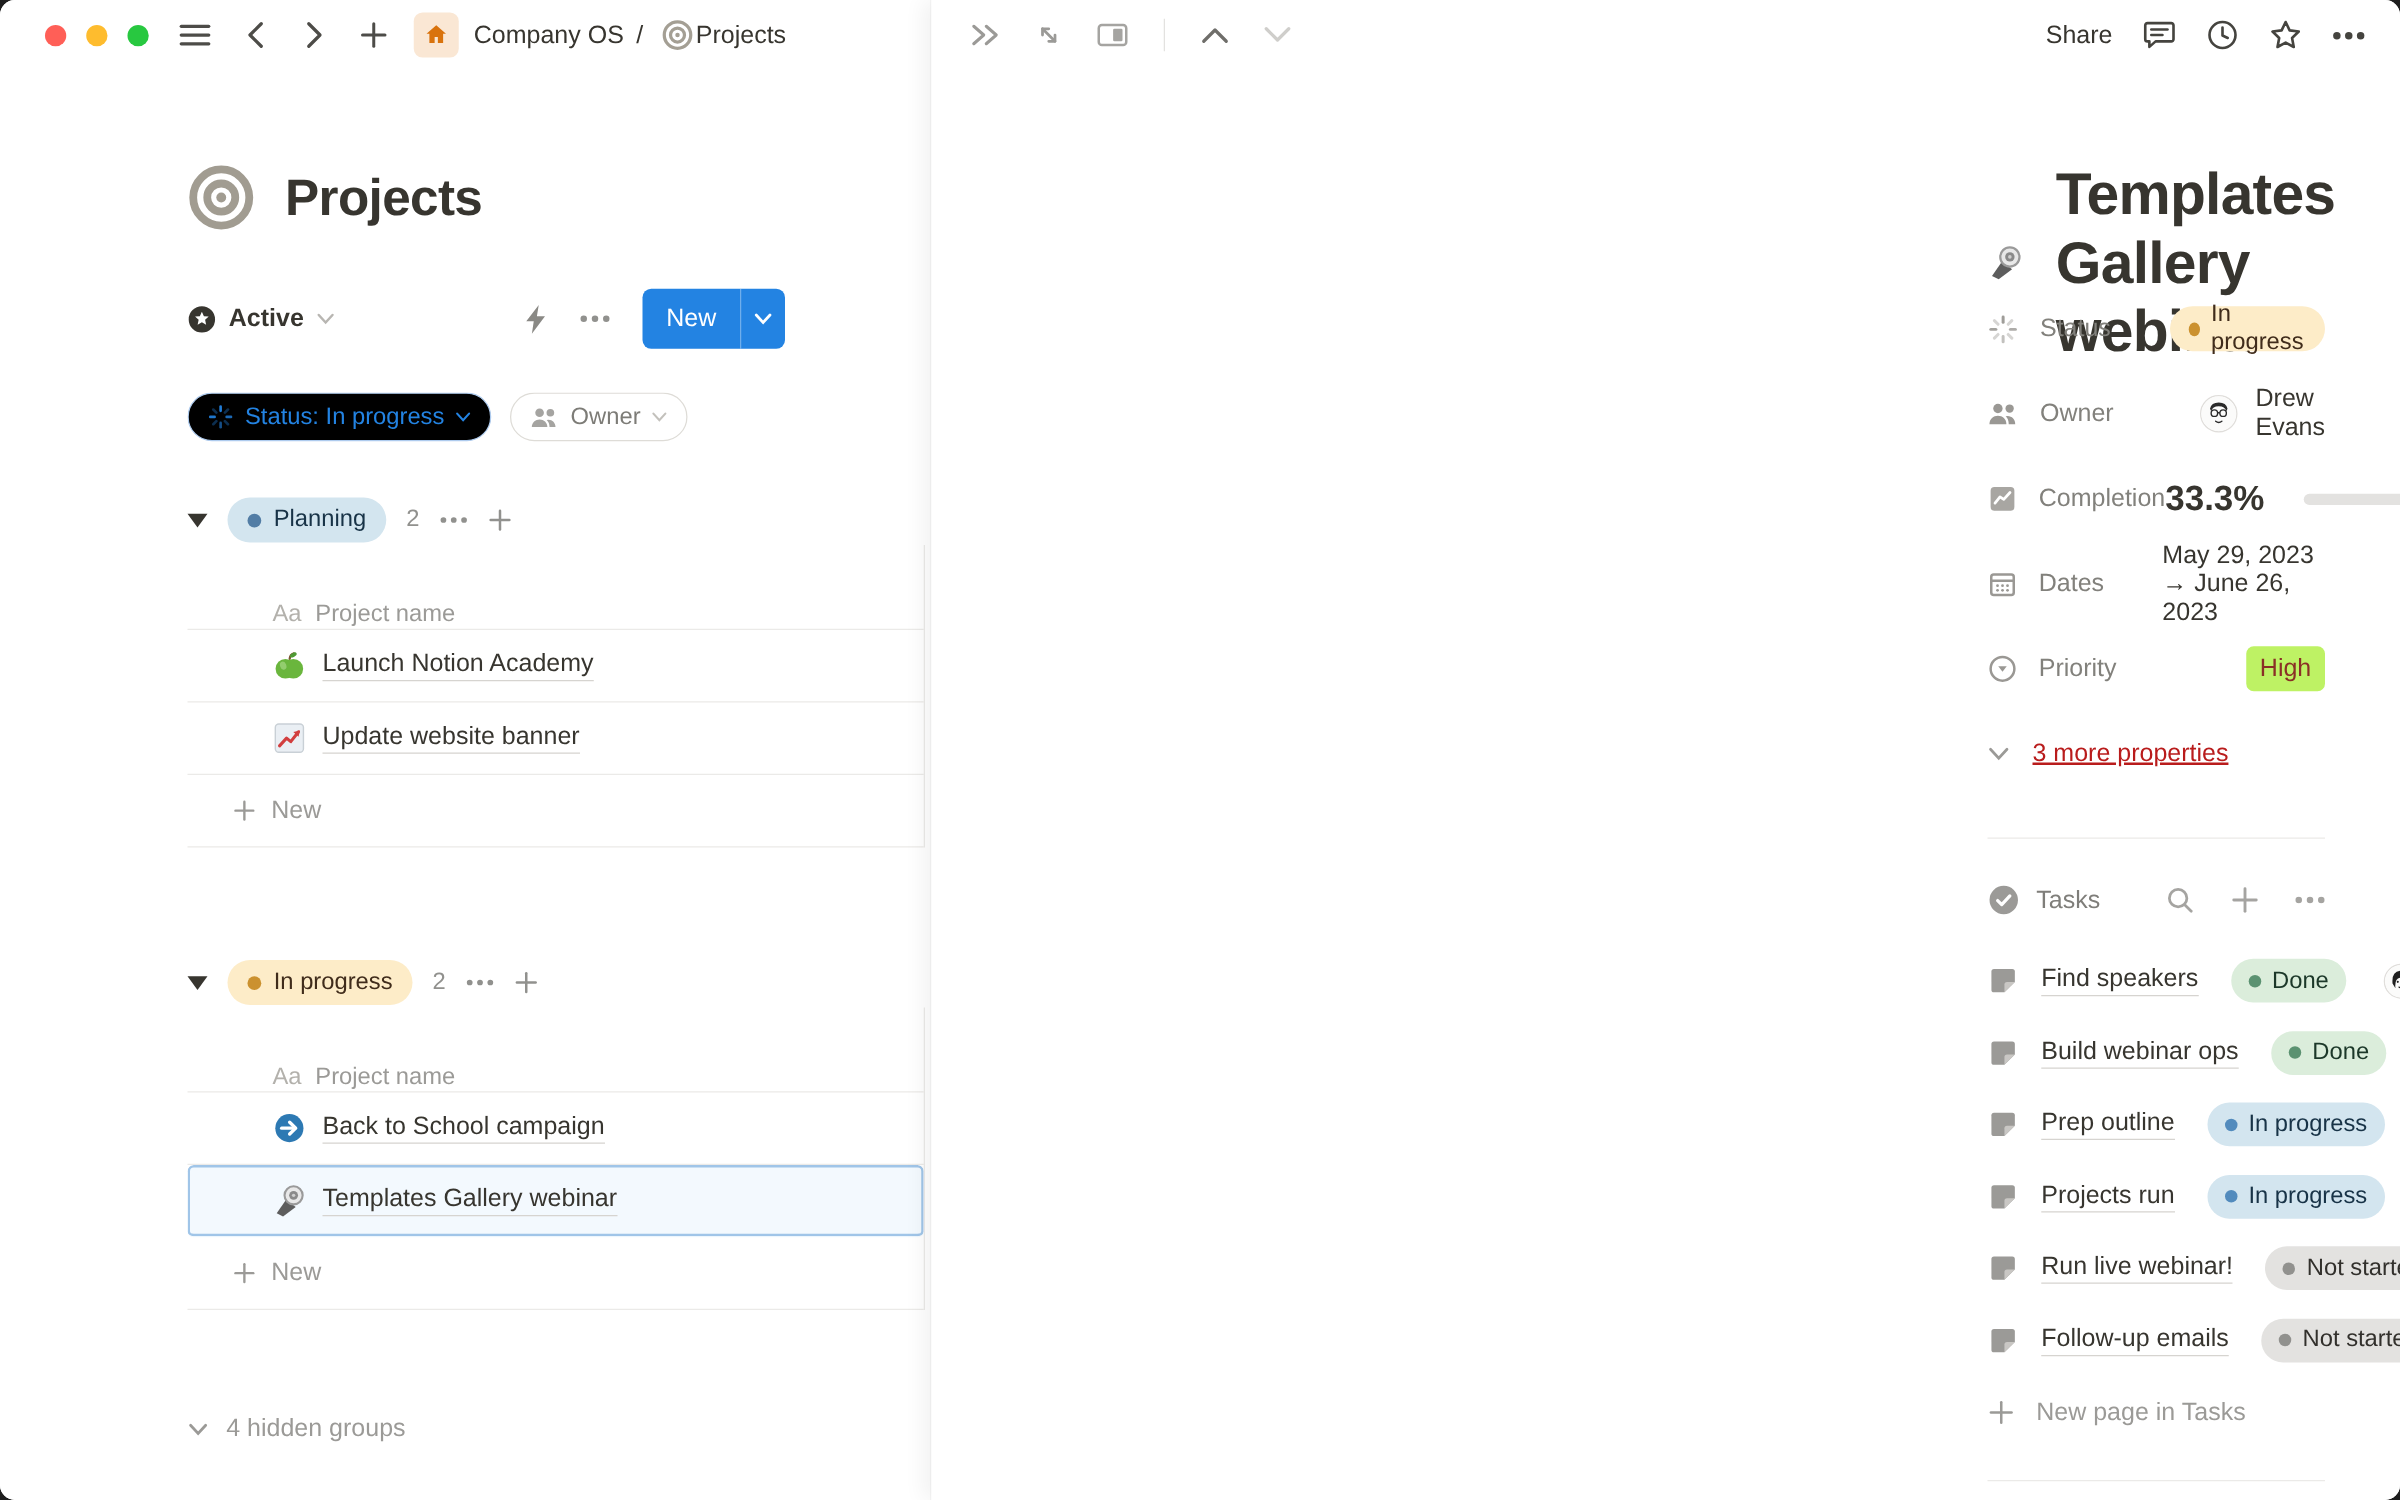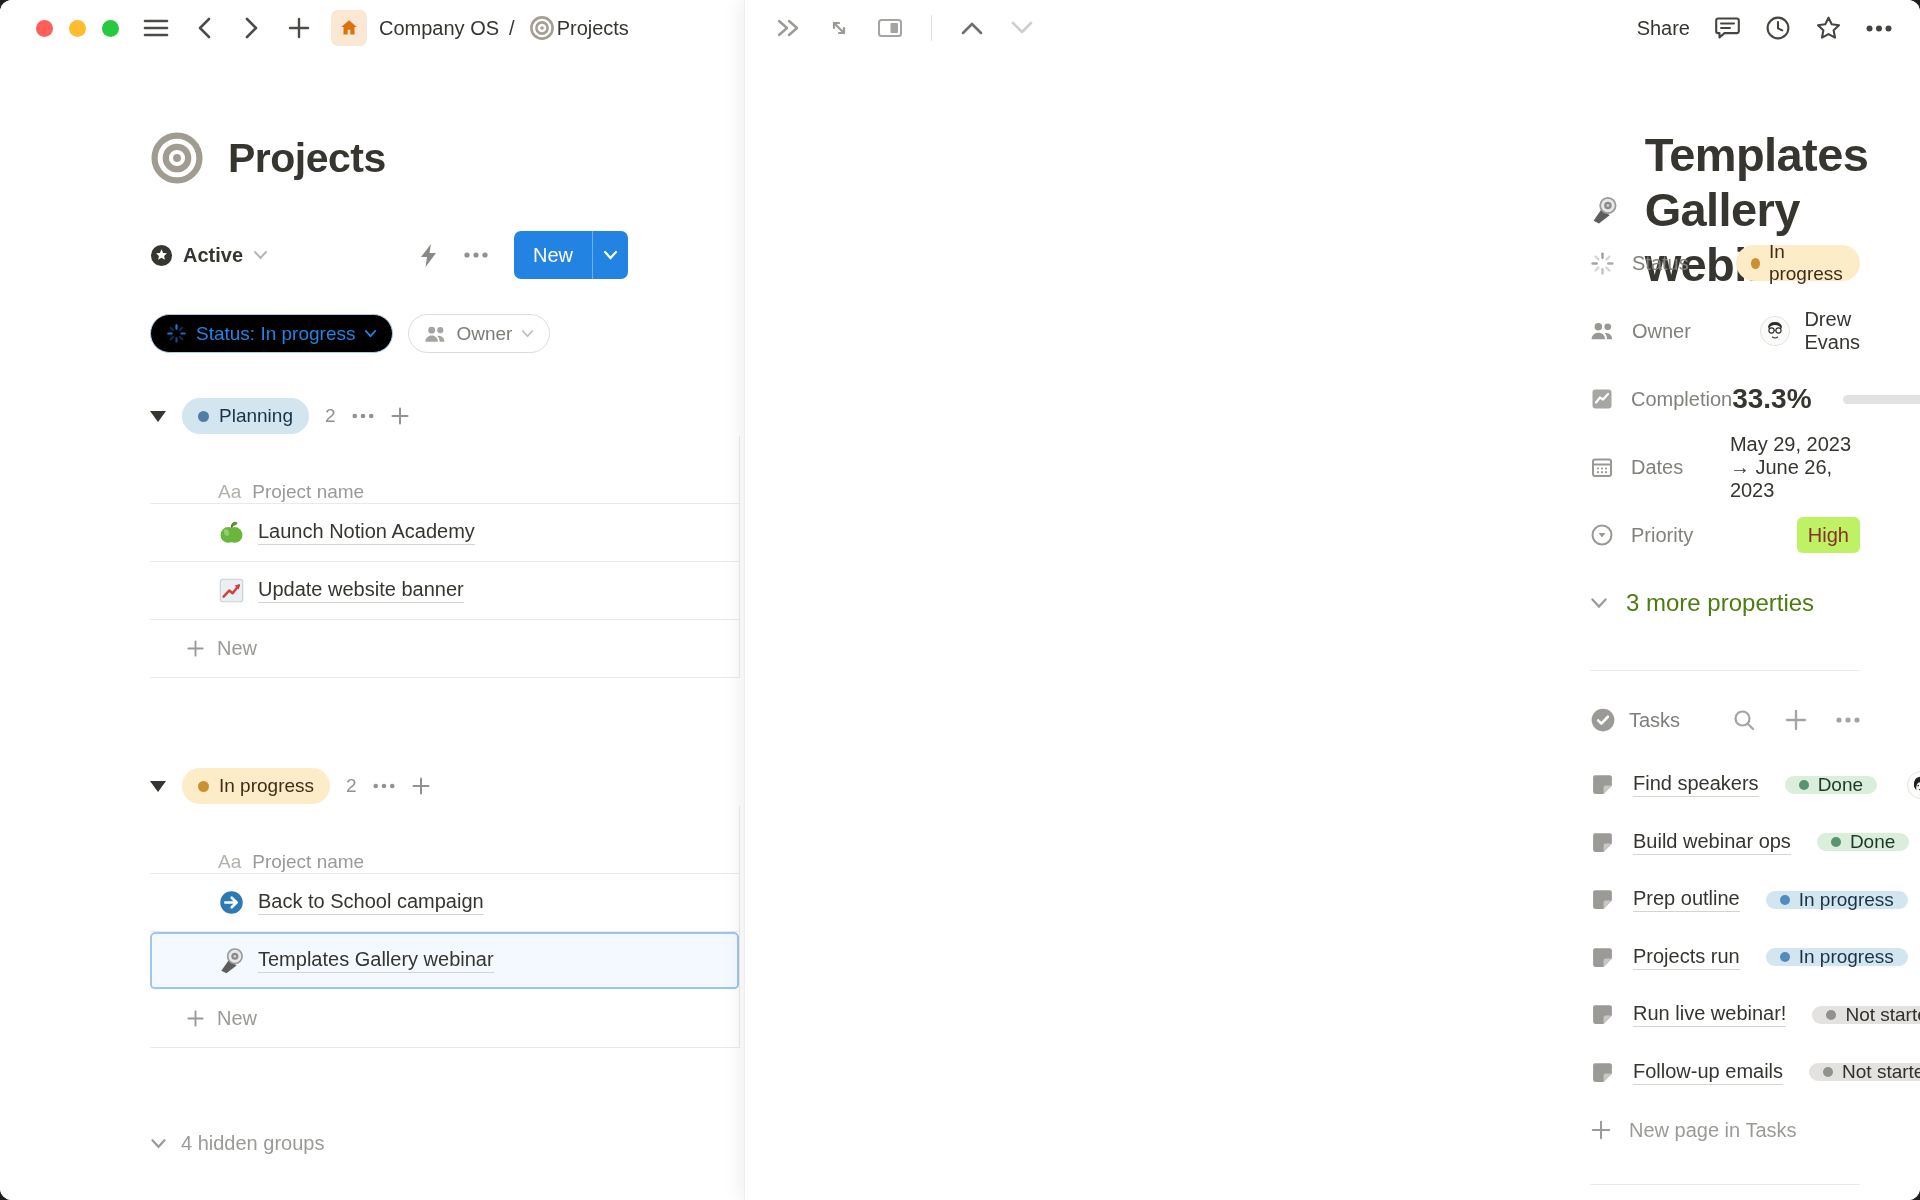--- a/index.html
+++ b/index.html
@@ -77,32 +77,32 @@
   .prop-label { width:300px; display:flex; align-items:center; gap:17px; font-size:20px; color:#82817c; }
   .prop-value { display:flex; align-items:center; gap:14px; font-size:20px; color:#37352f; }
   .badge { height:36px; border-radius:18px; display:flex; align-items:center; gap:9px; padding:0 15px; font-size:19px; }
   .badge .dot { width:11px; height:11px; border-radius:50%; }
   .b-status { background:#fdecc8; color:#402c1b; } .b-status .dot { background:#cb912f; }
   .b-high { background:#bef264; color:#8a2f26; font-size:20px; border-radius:6px; height:36px; padding:0 11px; }
   .pct { font-size:28px; font-weight:700; margin-right:17px; }
   .pbar { width:292px; height:9px; border-radius:5px; background:#e3e2e0; overflow:hidden; }
   .pfill { height:100%; background:#5f9471; border-radius:5px; }
   .avatar { width:30px; height:30px; border-radius:50%; background:#fff; border:1px solid #e0dedb; overflow:hidden; flex:0 0 auto; }
-  .more-props { height:68px; display:flex; align-items:center; gap:18px; color:#4d7c0f; font-size:24px; cursor:pointer; }
+  .more-props { height:68px; display:flex; align-items:center; gap:18px; color:#b91c1c; font-size:20px; cursor:pointer;text-decoration:underline; }
 
   .sect-divider { position:absolute; top:670px; left:845px; right:60px; height:1px; background:#ebeae8; }
   .tasks-header { position:absolute; top:696px; left:845px; right:60px; height:48px; display:flex; align-items:center; }
   .th-left { display:flex; align-items:center; gap:13px; color:#7f7e7a; font-size:20px; font-weight:500; cursor:pointer; }
   .th-right { margin-left:auto; display:flex; align-items:center; gap:28px; color:#a5a4a1; }
 
   .tasks { position:absolute; top:756px; left:845px; right:60px; }
   .task-row { height:57.5px; display:flex; align-items:center; cursor:pointer; }
   .task-row .ticon { margin-right:18px; display:flex; }
   .task-title { font-size:20px; font-weight:500; color:#37352f; border-bottom:1.5px solid #d6d4d0; padding-bottom:1px; margin-right:26px; white-space:nowrap; }
-  .t-badge { height:18px; border-radius:18px; display:flex; align-items:center; gap:9px; padding:0 14px; font-size:19px; margin-right:30px; white-space:nowrap; }
+  .t-badge { height:35px; border-radius:18px; display:flex; align-items:center; gap:9px; padding:0 14px; font-size:19px; margin-right:30px; white-space:nowrap; }
   .t-badge .dot { width:10px; height:10px; border-radius:50%; }
   .b-done { background:#dbeddb; color:#1c3829; } .b-done .dot { background:#5b9271; }
   .b-prog { background:#d3e5ef; color:#183347; } .b-prog .dot { background:#528bbd; }
   .b-not { background:#e3e2e0; color:#32302c; } .b-not .dot { background:#91918e; }
   .assignee { display:flex; align-items:center; gap:12px; margin-right:30px; font-size:19px; color:#37352f; white-space:nowrap; }
   .assignee .avatar { width:28px; height:28px; }
   .newpage-row { position:absolute; top:1101px; left:845px; right:60px; height:58px; display:flex; align-items:center; gap:17px; color:#9b9a97; font-size:20px; cursor:pointer; }
   .bottom-divider { position:absolute; top:1184px; left:845px; right:60px; height:1px; background:#ebeae8; }
 
   svg { display:block; }

